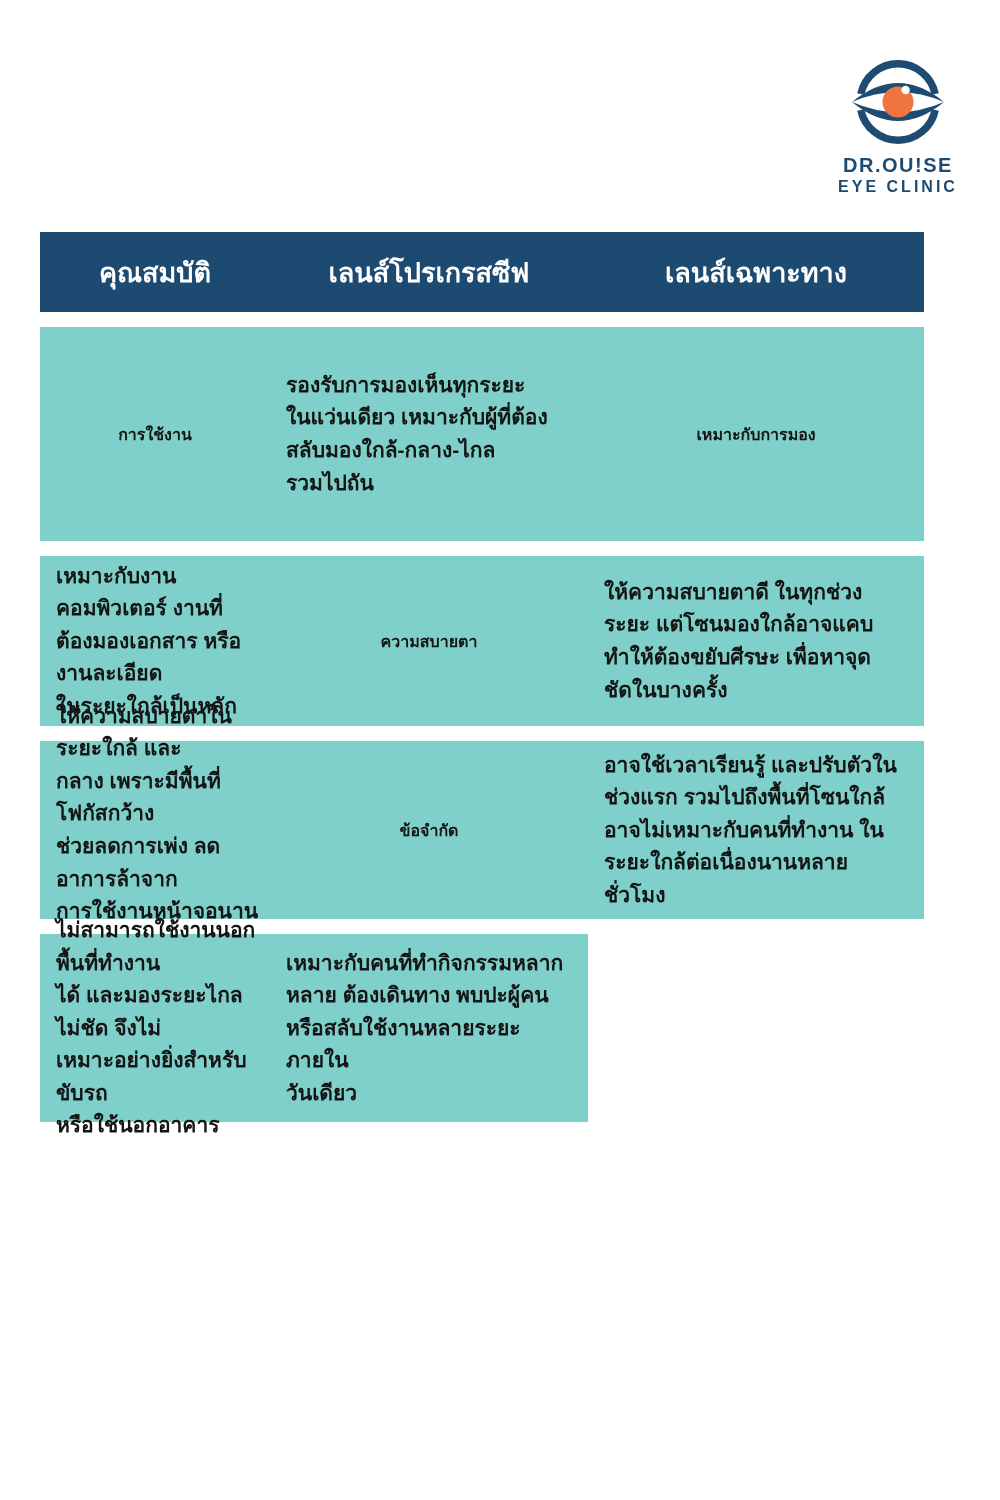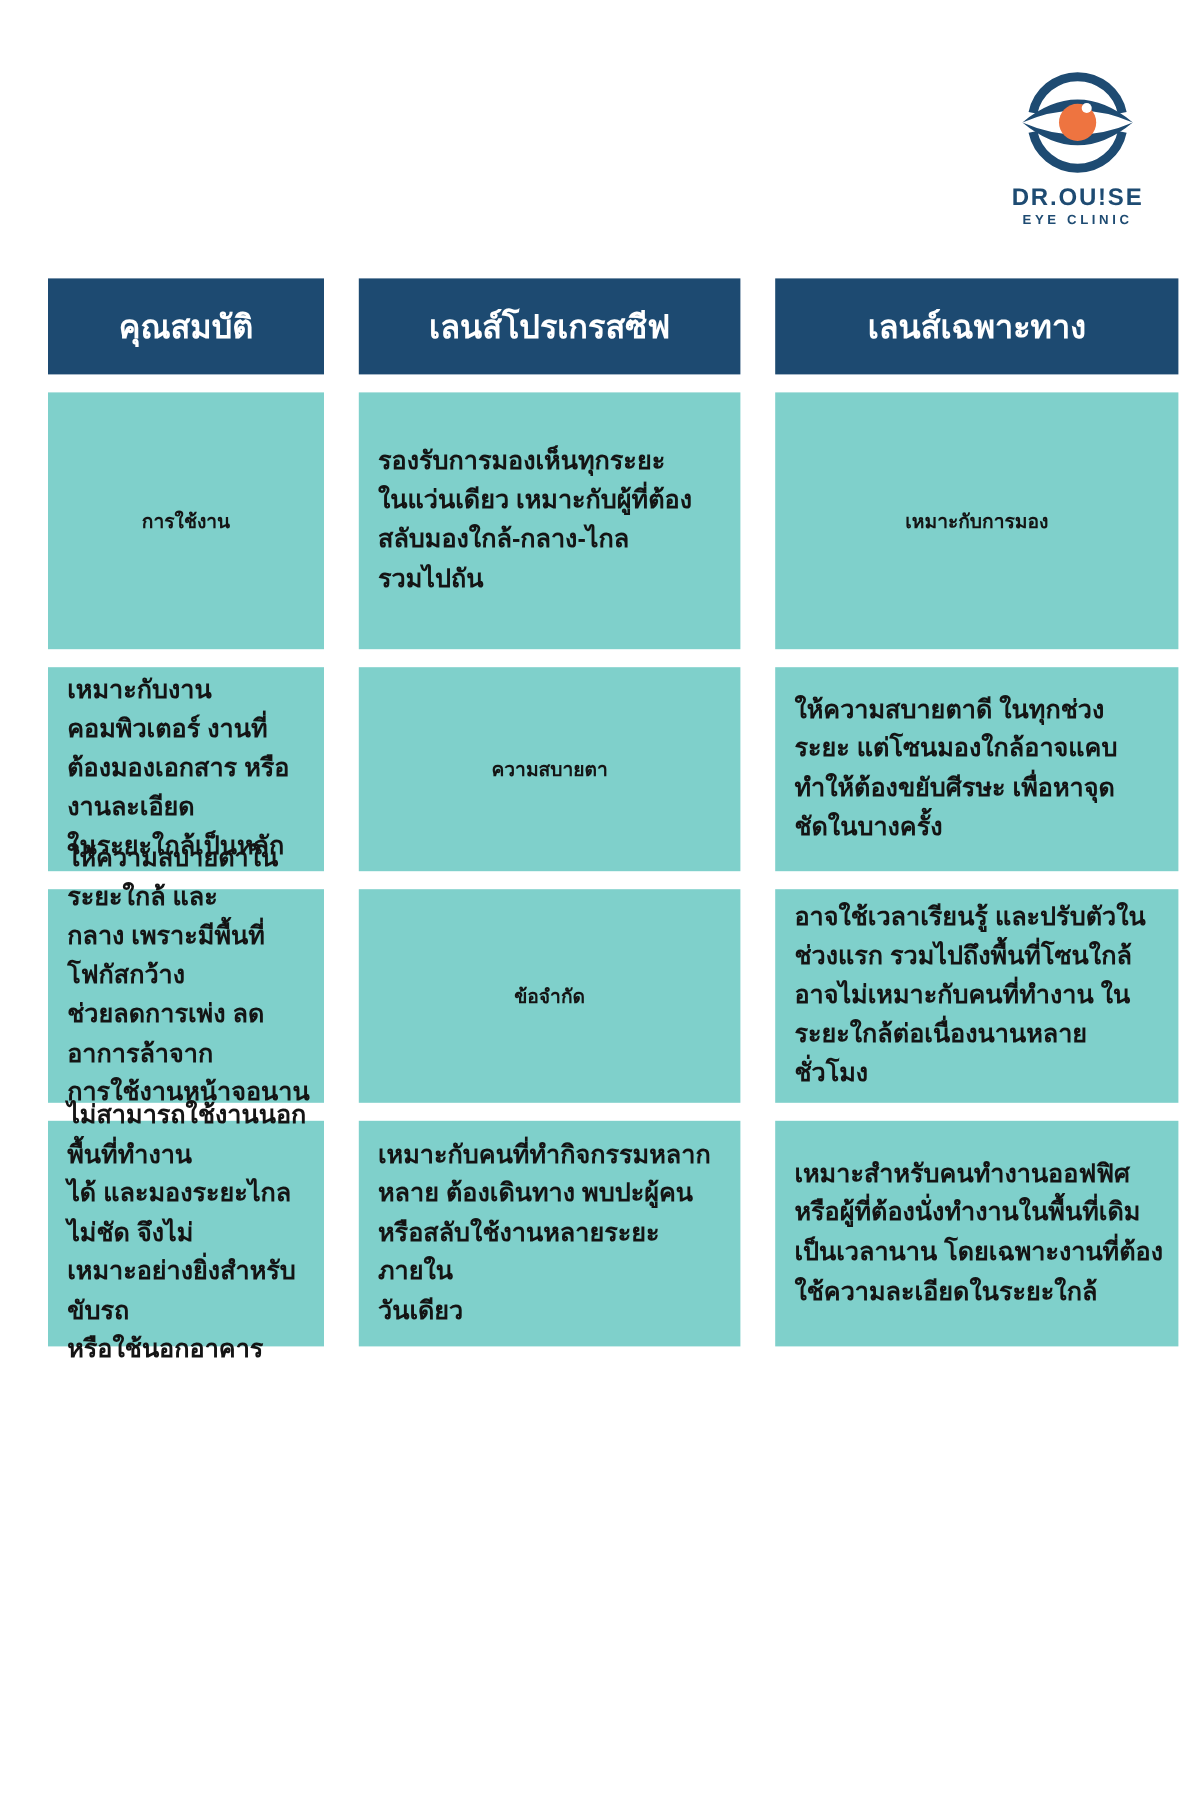--- a/index.html
+++ b/index.html
@@ -27,33 +27,33 @@
   }
   .brand-name {
     margin-top: 4px;
     font-size: 20px;
     font-weight: bold;
     letter-spacing: 1.5px;
     color: var(--logo-navy, #1E4B72);
   }
   .brand-tagline {
     margin-top: 1px;
-    font-size: 11px;
+    font-size: 16px;
     font-weight: bold;
     letter-spacing: 3px;
     color: var(--logo-navy, #1E4B72);
   }
   .cmp-table {
     position: absolute;
     left: 40px;
     top: 232px;
     display: grid;
     grid-template-columns: 230px 318px 336px;
     grid-template-rows: 80px 214px 170px 178px 188px 186px;
-    gap: 15px 29px;
+    gap: 15px 0;
     border-radius: 26px;
   }
   .hcell {
     background: var(--header-bg, #1D4A71);
     color: var(--header-text, #ffffff);
     display: flex;
     align-items: center;
     justify-content: center;
     font-size: 27px;
     font-weight: bold;
@@ -150,20 +150,16 @@
 ชั่วโมง</div>
     <div class="bcell">ไม่สามารถใช้งานนอกพื้นที่ทำงาน
 ได้ และมองระยะไกลไม่ชัด จึงไม่
 เหมาะอย่างยิ่งสำหรับขับรถ
 หรือใช้นอกอาคาร</div>
 
     <div class="bcell">เหมาะกับคนที่ทำกิจกรรมหลาก
 หลาย ต้องเดินทาง พบปะผู้คน
 หรือสลับใช้งานหลายระยะภายใน
 วันเดียว</div>
-    <div class="bcell">เหมาะสำหรับคนทำงานออฟฟิศ
-หรือผู้ที่ต้องนั่งทำงานในพื้นที่เดิม
-เป็นเวลานาน โดยเฉพาะงานที่ต้อง
-ใช้ความละเอียดในระยะใกล้</div>
 
   </div>
 
 </div>
 
 </body></html>

